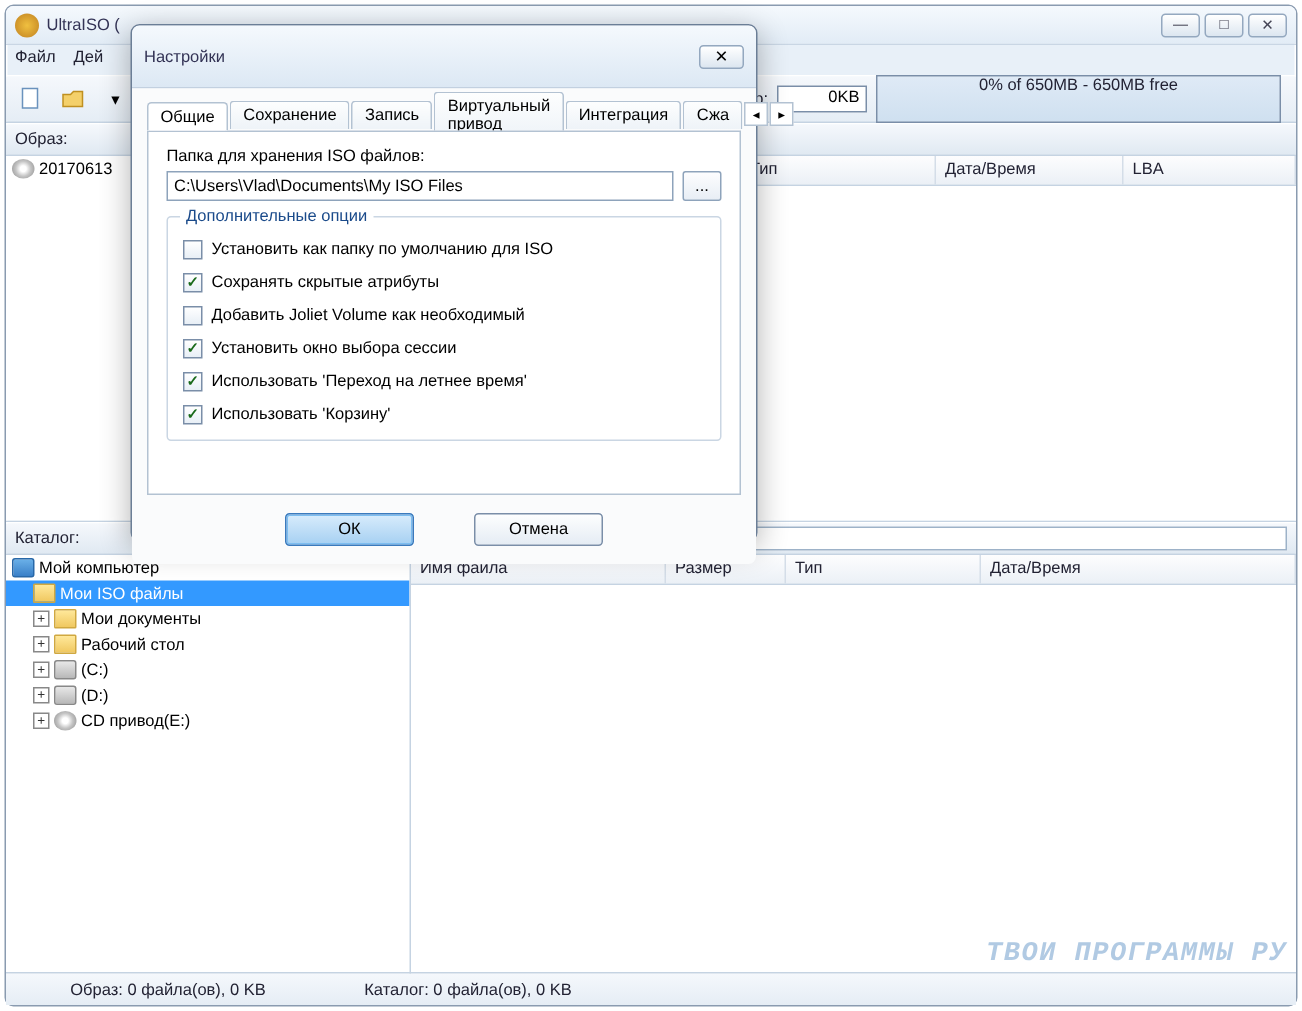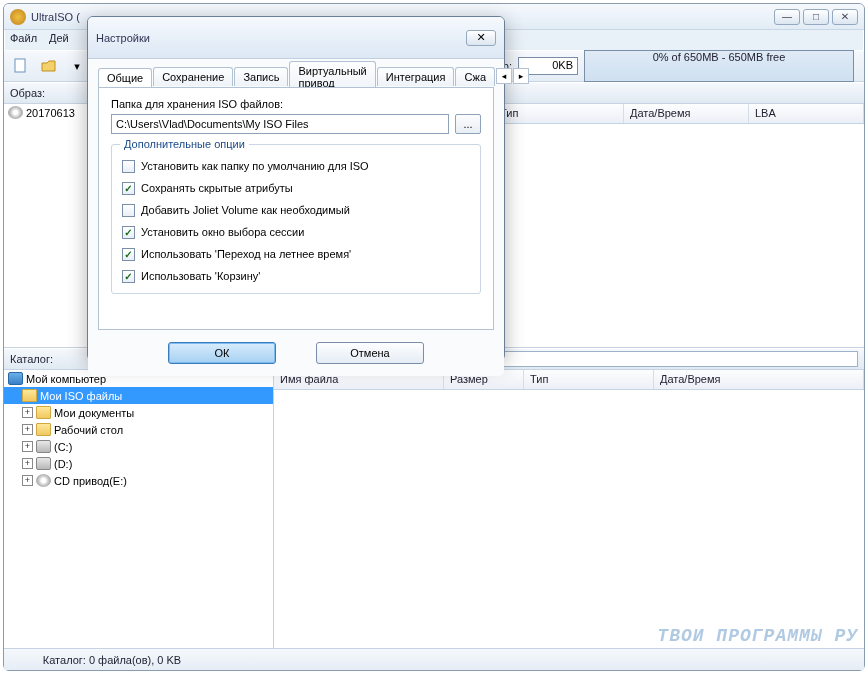--- a/index.html
+++ b/index.html
@@ -56,21 +56,21 @@
 .tab-page { border:1px solid #b3c2d2;background:#fff;padding:10px 12px;flex:1;}
 .field-label { color:#000;margin-bottom:4px;}
 .field-row { display:flex;gap:6px;margin-bottom:10px;}
 .text-input { flex:1;height:20px;border:1px solid #8ea3bb;padding:2px 4px;background:#fff;}
 .browse-btn { width:26px;height:20px;border:1px solid #8ea3bb;background:linear-gradient(#fdfdfe,#e8eef5);border-radius:2px;display:flex;align-items:center;justify-content:center;cursor:pointer;}
 .groupbox { border:1px solid #cad6e3;border-radius:3px;padding:10px 10px 6px;position:relative;margin-top:4px;}
 .groupbox-title { position:absolute;top:-7px;left:8px;background:#fff;padding:0 4px;color:#1a4a8a;}
 .chk-row { display:flex;align-items:center;gap:6px;height:22px;}
 .chk { width:13px;height:13px;border:1px solid #7a8ea8;background:linear-gradient(#fff,#e8eff6);display:flex;align-items:center;justify-content:center;font-size:10px;color:#1a6a1a;font-weight:bold;}
 .dlg-buttons { display:flex;justify-content:center;gap:40px;padding:12px 0 2px;}
-.dlg-btn { width:108px;height:22px;border:1px solid #7a8ea8;border-radius:3px;background:linear-gradient(#fdfefe,#e5ecf4);cursor:pointer;}
+.dlg-btn { width:86px;height:22px;border:1px solid #7a8ea8;border-radius:3px;background:linear-gradient(#fdfefe,#e5ecf4);cursor:pointer;}
 .dlg-btn.primary { background:linear-gradient(#d8ecfc,#a6d0f2);border-color:#3a7abd;box-shadow:0 0 0 1px #7cbdf0 inset;}
 .watermark { position:absolute;right:10px;bottom:28px;font-size:18px;font-weight:bold;font-style:italic;color:rgba(100,150,200,.5);text-shadow:1px 1px 0 #fff;letter-spacing:1px;font-family:Liberation Mono, monospace;}
 </style>
 </head>
 <body>
 
 <div class="main-window">
   <div class="titlebar">
     <div class="tb-icon"></div>
     <div class="tb-title">UltraISO (</div>
@@ -170,20 +170,21 @@
       <div class="list-header">
         <div style="width:170px">Имя файла</div>
         <div style="width:80px">Размер</div>
         <div style="width:130px">Тип</div>
         <div style="flex:1">Дата/Время</div>
       </div>
     </div>
   </div>
 
   <div class="statusbar">
+    <div class="sb-mid">Образ: 0 файла(ов), 0 KB</div>
     <div class="sb-right">Каталог: 0 файла(ов), 0 KB</div>
   </div>
 </div>
 
 <div class="dialog">
   <div class="dlg-titlebar">
     <div class="dlg-title">Настройки</div>
     <div class="dlg-close">✕</div>
   </div>
   <div class="dlg-body">

